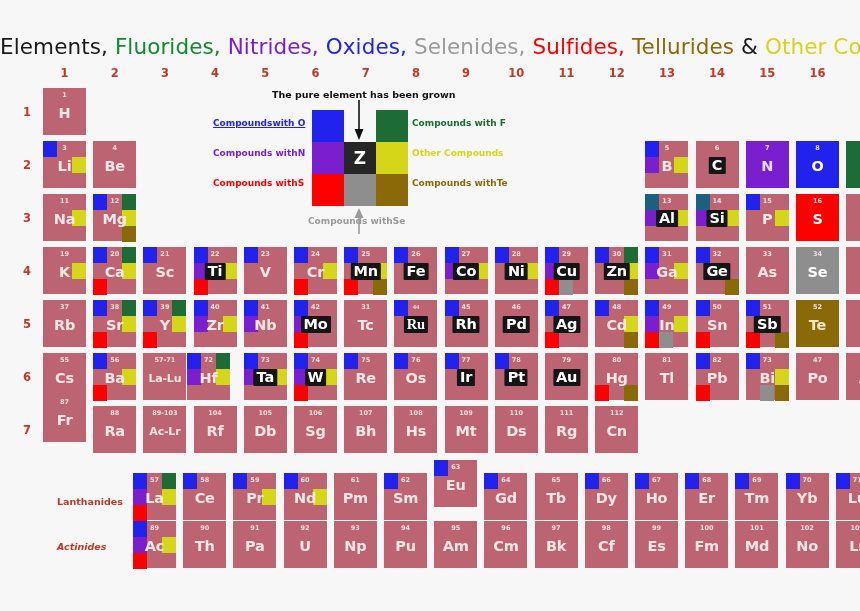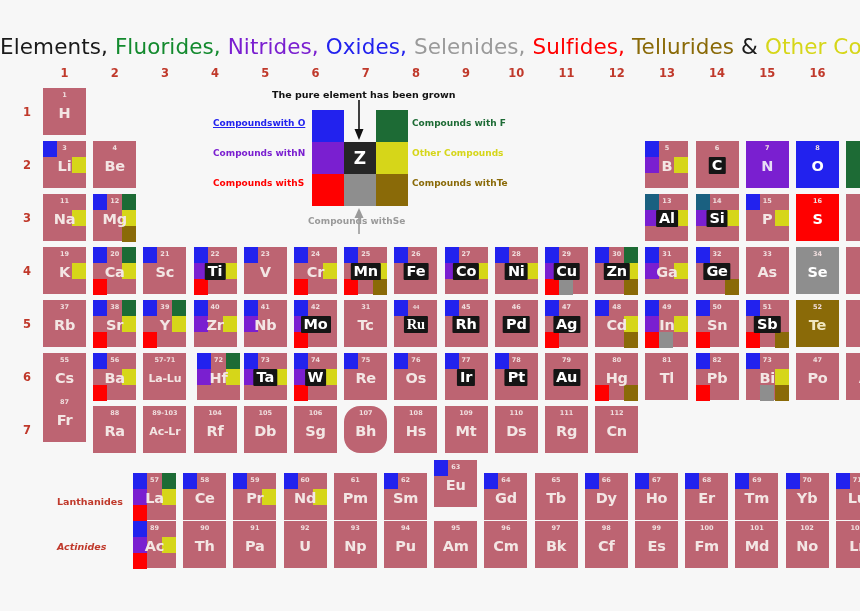--- a/index.html
+++ b/index.html
@@ -400,21 +400,21 @@
       <div class="sw tl" style="background: rgb(34, 34, 238);"></div>
       <div class="sw mr" style="background: rgb(214, 214, 25);"></div>
       <div class="sw bl" style="background: rgb(255, 0, 0);"></div>
       <div class="num">56</div>
       <div class="sym">Ba</div>
     </div>
     <div class="cell" style="left: 143.4px; top: 353px;">
       <div class="num">57-71</div>
       <div class="sym wide">La-Lu</div>
     </div>
-    <div class="cell" style="left: 197px; top: 353px;">
+    <div class="cell" style="left: 187px; top: 353px;">
       <div class="sw tl" style="background: rgb(34, 34, 238);"></div>
       <div class="sw tr" style="background: rgb(29, 107, 53);"></div>
       <div class="sw ml" style="background: rgb(122, 31, 208);"></div>
       <div class="sw mr" style="background: rgb(214, 214, 25);"></div>
       <div class="num">72</div>
       <div class="sym">Hf</div>
     </div>
     <div class="cell" style="left: 243.8px; top: 353px;">
       <div class="sw tl" style="background: rgb(34, 34, 238);"></div>
       <div class="sw ml" style="background: rgb(122, 31, 208);"></div>
@@ -503,21 +503,21 @@
       <div class="sym">Rf</div>
     </div>
     <div class="cell" style="left: 243.8px; top: 406px;">
       <div class="num">105</div>
       <div class="sym">Db</div>
     </div>
     <div class="cell" style="left: 294px; top: 406px;">
       <div class="num">106</div>
       <div class="sym">Sg</div>
     </div>
-    <div class="cell" style="left: 344.2px; top: 406px; border-radius: 16px;">
+    <div class="cell" style="left: 344.2px; top: 406px;">
       <div class="num">107</div>
       <div class="sym">Bh</div>
     </div>
     <div class="cell" style="left: 394.4px; top: 406px;">
       <div class="num">108</div>
       <div class="sym">Hs</div>
     </div>
     <div class="cell" style="left: 444.6px; top: 406px;">
       <div class="num">109</div>
       <div class="sym">Mt</div>

